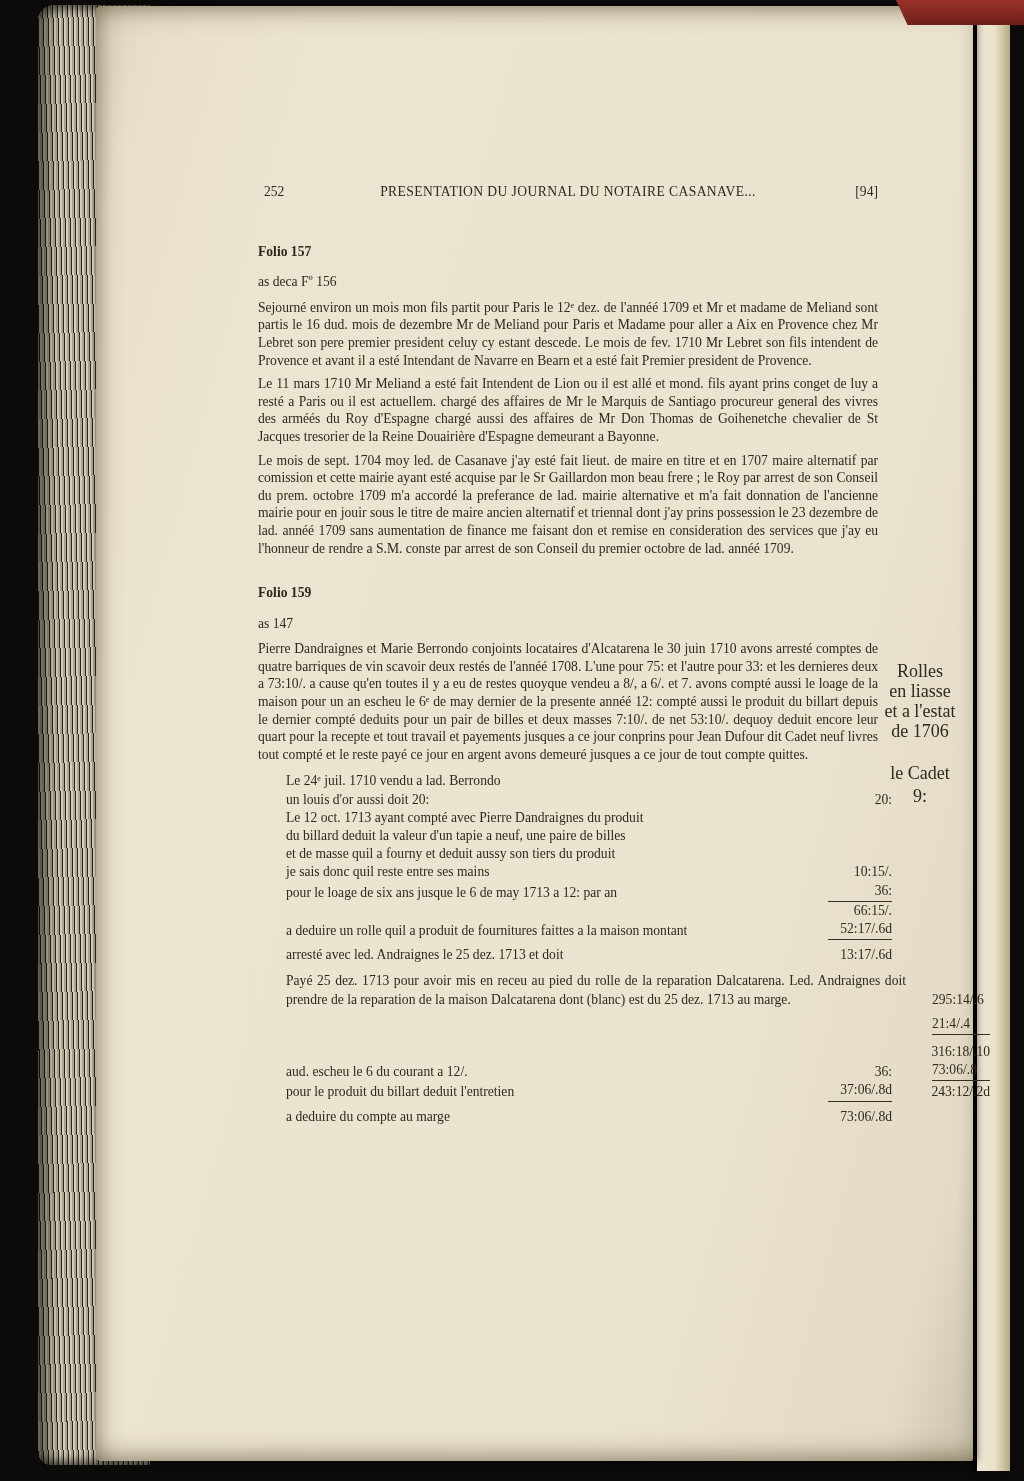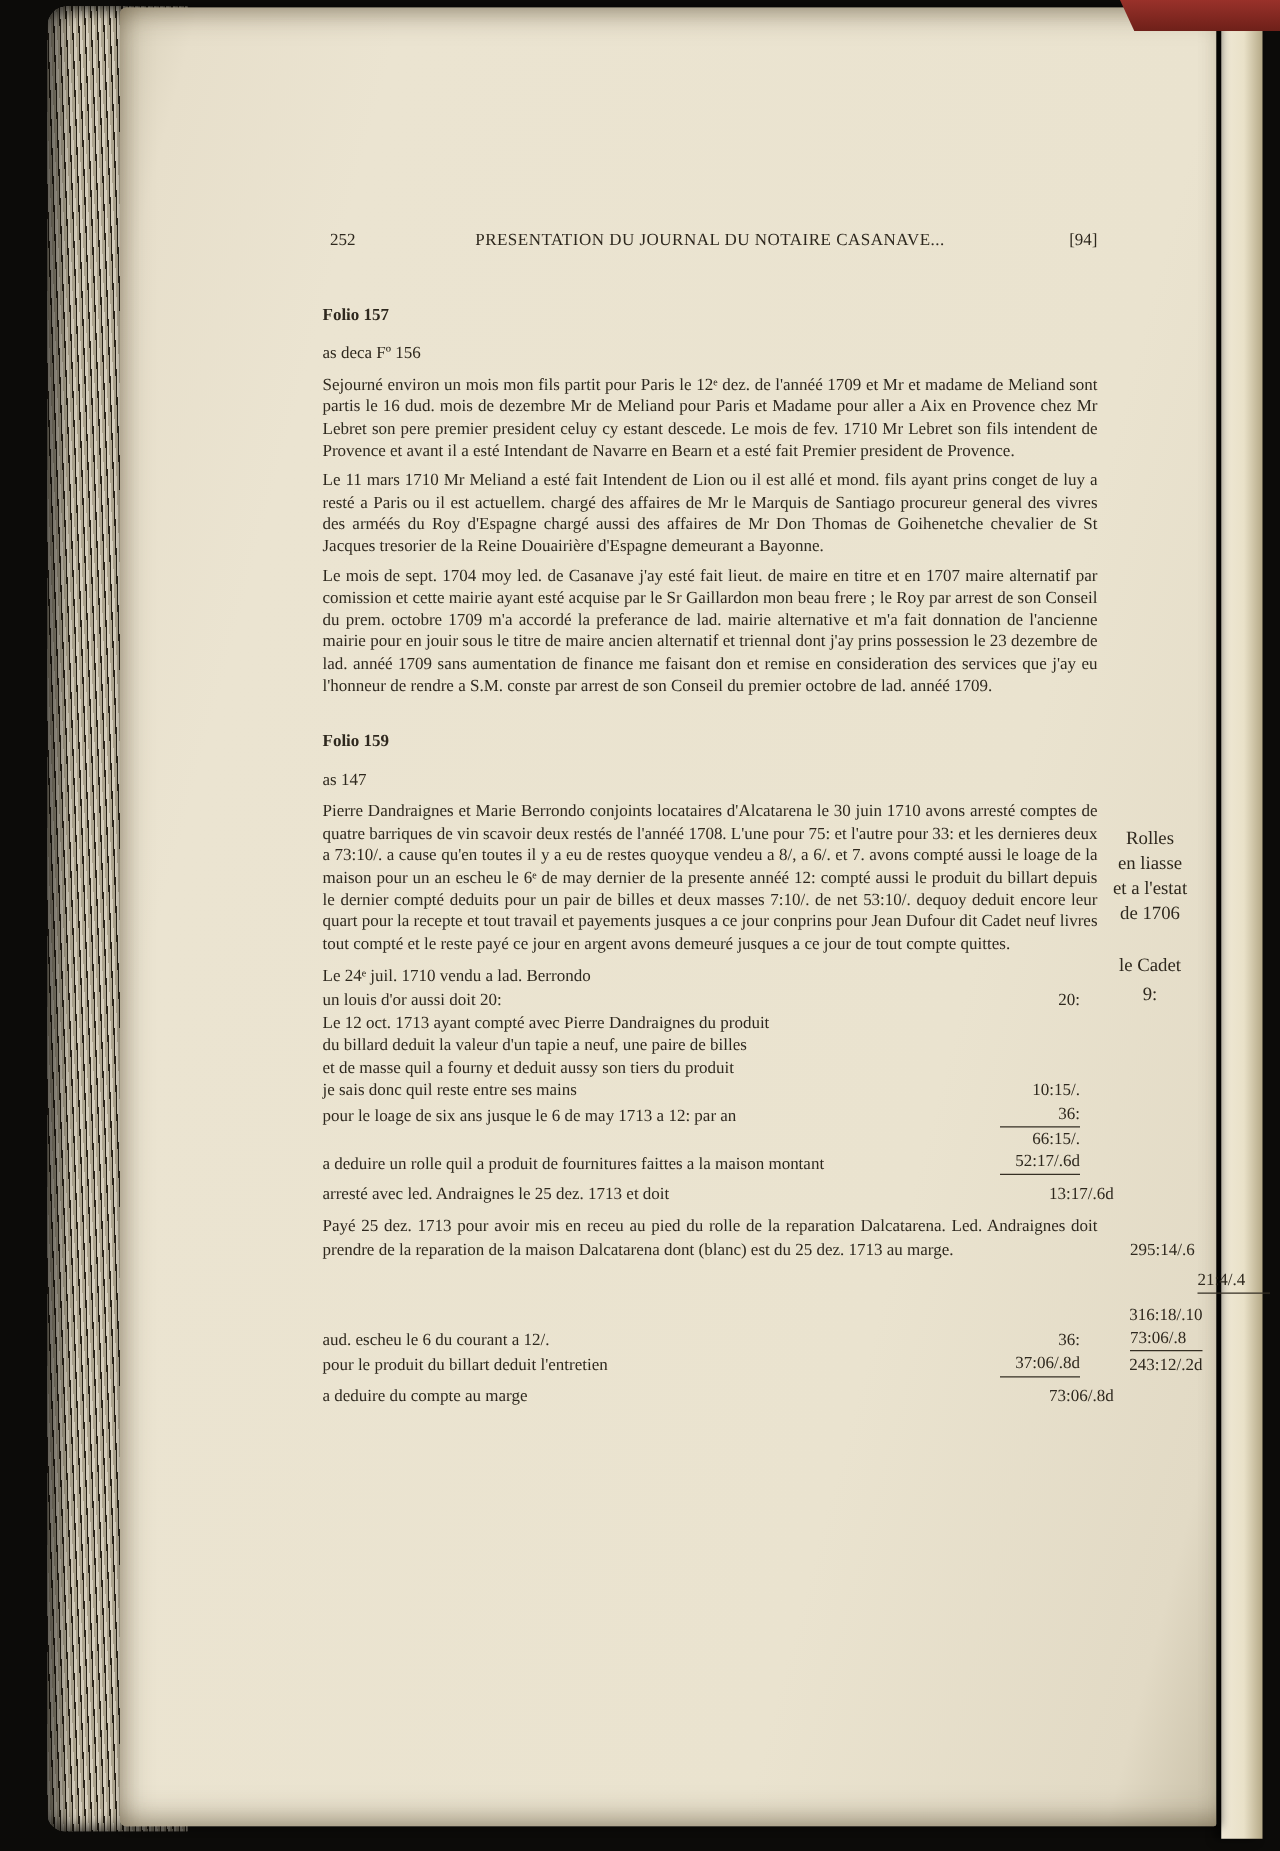--- a/index.html
+++ b/index.html
@@ -75,39 +75,40 @@
 
   .crossref { margin-bottom:8px; }
 
   .body-par {
     width:620px; text-align:justify; margin-bottom:6px;
   }
 
   .f159wrap { position:relative; width:704px; }
   .mn {
     position:absolute; left:620px; width:84px;
-    font-size:15px; line-height:20px; text-align:center;
+    font-size:18px; line-height:20px; text-align:center;
     white-space:pre-line;
   }
   .mn-rolles { top:21px; }
   .mn-cadet  { top:122px; line-height:23px; }
 
   .acct { width:704px; line-height:18.2px; }
   .arow {
     display:grid; grid-template-columns:542px 78px 84px;
     align-items:end;
+    margin-left:28px;
   }
   .at  { grid-column:1; }
   .at.span2 { grid-column:1 / 3; width:620px; text-align:justify; }
   .aa  { grid-column:2; justify-self:start; min-width:64px;text-align:right; }
   .amg { grid-column:3; justify-self:end; min-width:58px; text-align:left; white-space:nowrap; }
   .u   { border-bottom:1px solid #352f24; padding-bottom:1px; }
   .amg.bottom { align-self:end; }
 
-  .gap-s { margin-top:6px;gap:27px; }
+  .gap-s { margin-top:6px; }
   .gap-m { margin-top:8px; }
   .acct-a { margin-top:9px; }
 </style>
 </head>
 <body>
 
 <div class="photo">
 
   <div class="page-edges-left"></div>
   <div class="next-page-edge"></div>

